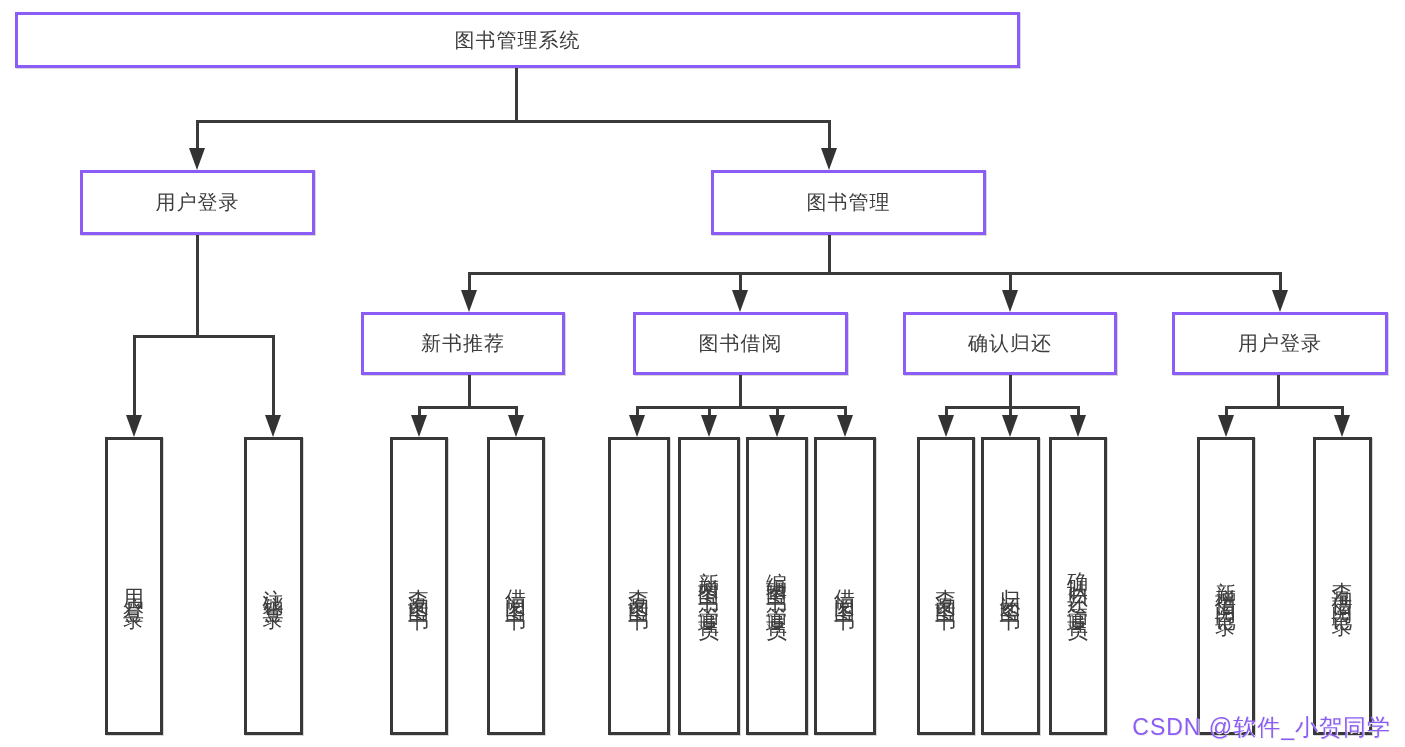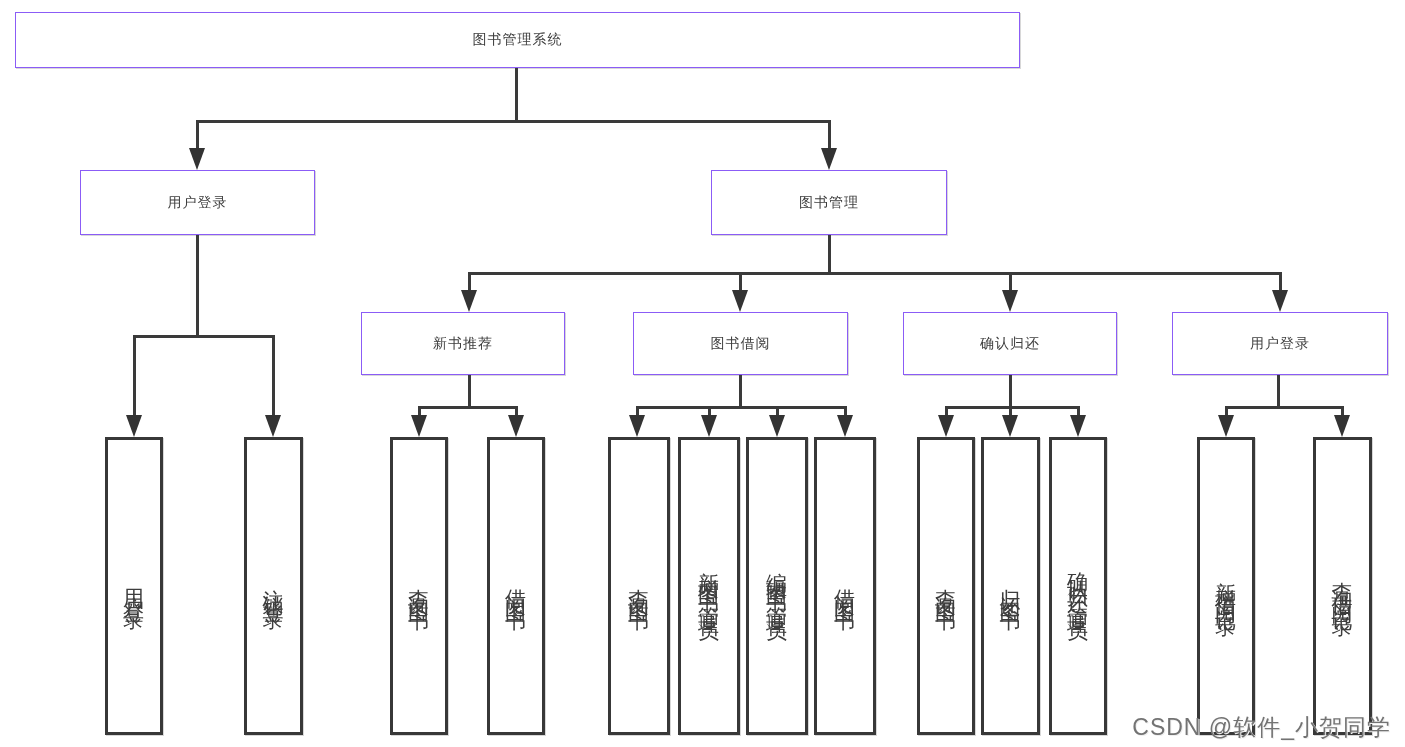--- a/index.html
+++ b/index.html
@@ -2,58 +2,58 @@
 <html><head>
 <meta charset="utf-8">
 <style>
   html,body{margin:0;padding:0;background:#fff;}
   .canvas{
     position:relative;width:1405px;height:747px;background:#ffffff;overflow:hidden;
     font-family:"Liberation Sans",sans-serif;color:#3d3d3d;
   }
   .node{
     position:absolute;box-sizing:border-box;background:#fff;
-    border:1px solid #8b5cf6;display:flex;align-items:center;justify-content:center;
-    font-size:14px;letter-spacing:1px;box-shadow:1px 1px 0 #d8d8d8;
+    border:3px solid #8b5cf6;display:flex;align-items:center;justify-content:center;
+    font-size:20px;letter-spacing:1px;box-shadow:1px 1px 0 #d8d8d8;
   }
   .leaf{
     position:absolute;box-sizing:border-box;background:#fff;
     border:3px solid #383838;display:flex;align-items:center;justify-content:center;
     box-shadow:1px 1px 0 #d8d8d8;
   }
   .vtext{
     writing-mode:vertical-rl;text-orientation:mixed;white-space:nowrap;
     font-size:21px;line-height:1;letter-spacing:7px;color:#3d3d3d;
   }
   .vl{position:absolute;width:3px;background:#3a3a3a;}
   .hl{position:absolute;height:3px;background:#3a3a3a;}
   .arrow{
     position:absolute;width:0;height:0;
     border-left:8px solid transparent;border-right:8px solid transparent;
     border-top:22px solid #333333;
   }
   .watermark{
-    position:absolute;top:712px;right:14px;font-size:23px;color:#737373;
+    position:absolute;top:712px;right:14px;font-size:23px;color:#8b5cf6;
     text-shadow:1px 1px 0 #efefef;letter-spacing:1px;
   }
 </style>
 </head>
 <body>
 
 <div class="canvas">
 
   <div class="node" style="left:15px;top:12px;width:1005px;height:56px;">
     <span>图书管理系统</span>
   </div>
 
   <div class="node" style="left:80px;top:170px;width:235px;height:65px;">
     <span>用户登录</span>
   </div>
 
-  <div class="node" style="left:711px;top:170px;width:236px;height:65px;">
+  <div class="node" style="left:711px;top:170px;width:275px;height:65px;">
     <span>图书管理</span>
   </div>
 
   <div class="node" style="left:361px;top:312px;width:204px;height:63px;">
     <span>新书推荐</span>
   </div>
 
   <div class="node" style="left:633px;top:312px;width:215px;height:63px;">
     <span>图书借阅</span>
   </div>

